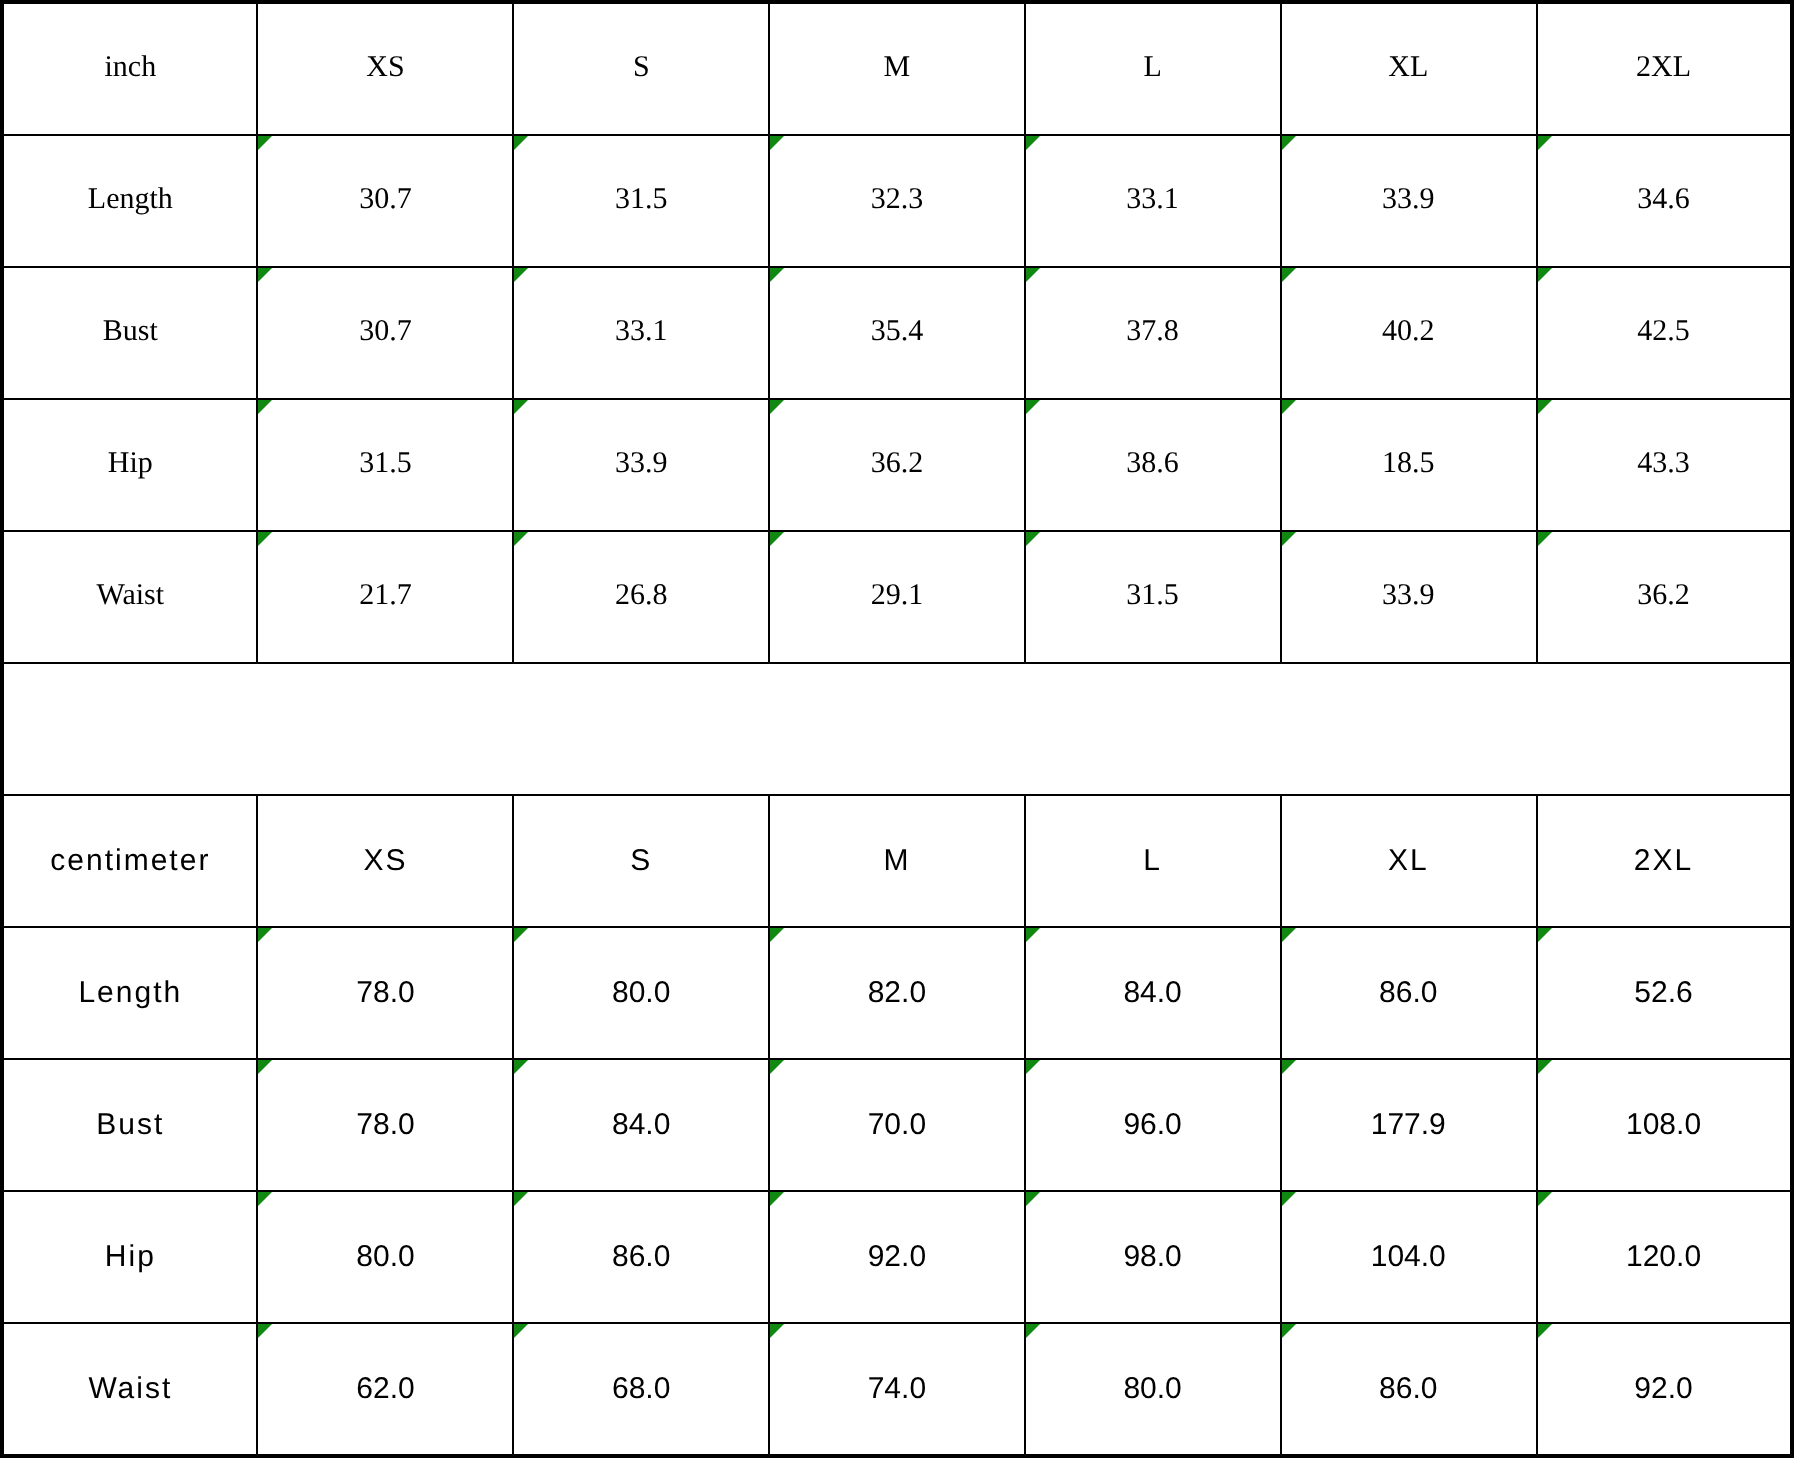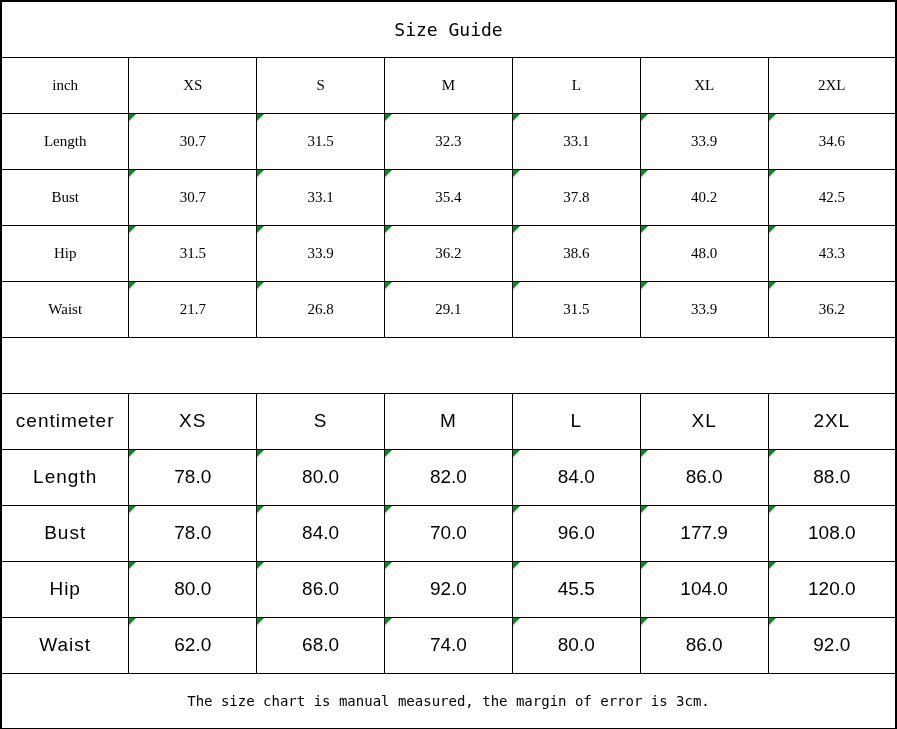--- a/index.html
+++ b/index.html
@@ -29,41 +29,38 @@
     text-align: center;
     vertical-align: middle;
     color: var(--text);
     overflow: hidden;
   }
   td.no-inner { border-left: none; border-right: none; }
   .mono  { font-family: "DejaVu Sans Mono", "Liberation Mono", monospace; }
   .title-cell { font-size: 18px; }
   .footer-cell { font-size: 14px; }
   .serif { font-family: "Liberation Serif", "DejaVu Serif", serif; font-size: 15px; }
-  .sans  { font-family: "Liberation Sans", "DejaVu Sans", sans-serif; font-size: 19px; }
+  .sans  { font-family: "Liberation Sans", "DejaVu Sans", sans-serif; font-size: 15px; }
   .b     { font-weight: normal; }
   .sans.b { letter-spacing: 1px; }
   .flag {
     position: absolute;
     top: 0; left: 0;
     width: 0; height: 0;
     border-top: 7px solid var(--flag);
     border-right: 7px solid transparent;
     display: block;
   }
 </style>
 </head>
 <body>
 
 <table class="size-guide">
 
   <tbody>
-      <tr>
-    <td colspan="7" class="mono title-cell no-inner">Size Guide</td>
-  </tr>
 
   <tr>
     <td class="serif b">inch</td>
     <td class="serif b">XS</td>
     <td class="serif b">S</td>
     <td class="serif b">M</td>
     <td class="serif b">L</td>
     <td class="serif b">XL</td>
     <td class="serif b">2XL</td>
   </tr>
@@ -87,21 +84,21 @@
     <td class="serif"><span class="flag"></span><span>40.2</span></td>
     <td class="serif"><span class="flag"></span><span>42.5</span></td>
   </tr>
 
   <tr>
     <td class="serif b">Hip</td>
     <td class="serif"><span class="flag"></span><span>31.5</span></td>
     <td class="serif"><span class="flag"></span><span>33.9</span></td>
     <td class="serif"><span class="flag"></span><span>36.2</span></td>
     <td class="serif"><span class="flag"></span><span>38.6</span></td>
-    <td class="serif"><span class="flag"></span><span>48.0</span></td>
+    <td class="serif"><span class="flag"></span><span>18.5</span></td>
     <td class="serif"><span class="flag"></span><span>43.3</span></td>
   </tr>
 
   <tr>
     <td class="serif b">Waist</td>
     <td class="serif"><span class="flag"></span><span>21.7</span></td>
     <td class="serif"><span class="flag"></span><span>26.8</span></td>
     <td class="serif"><span class="flag"></span><span>29.1</span></td>
     <td class="serif"><span class="flag"></span><span>31.5</span></td>
     <td class="serif"><span class="flag"></span><span>33.9</span></td>
@@ -122,50 +119,47 @@
     <td class="sans b">2XL</td>
   </tr>
 
   <tr>
     <td class="sans b">Length</td>
     <td class="sans"><span class="flag"></span><span>78.0</span></td>
     <td class="sans"><span class="flag"></span><span>80.0</span></td>
     <td class="sans"><span class="flag"></span><span>82.0</span></td>
     <td class="sans"><span class="flag"></span><span>84.0</span></td>
     <td class="sans"><span class="flag"></span><span>86.0</span></td>
-    <td class="sans"><span class="flag"></span><span>88.0</span></td>
+    <td class="sans"><span class="flag"></span><span>52.6</span></td>
   </tr>
 
   <tr>
     <td class="sans b">Bust</td>
     <td class="sans"><span class="flag"></span><span>78.0</span></td>
     <td class="sans"><span class="flag"></span><span>84.0</span></td>
     <td class="sans"><span class="flag"></span><span>70.0</span></td>
     <td class="sans"><span class="flag"></span><span>96.0</span></td>
     <td class="sans"><span class="flag"></span><span>177.9</span></td>
     <td class="sans"><span class="flag"></span><span>108.0</span></td>
   </tr>
 
   <tr>
     <td class="sans b">Hip</td>
     <td class="sans"><span class="flag"></span><span>80.0</span></td>
     <td class="sans"><span class="flag"></span><span>86.0</span></td>
     <td class="sans"><span class="flag"></span><span>92.0</span></td>
-    <td class="sans"><span class="flag"></span><span>45.5</span></td>
+    <td class="sans"><span class="flag"></span><span>98.0</span></td>
     <td class="sans"><span class="flag"></span><span>104.0</span></td>
     <td class="sans"><span class="flag"></span><span>120.0</span></td>
   </tr>
 
   <tr>
     <td class="sans b">Waist</td>
     <td class="sans"><span class="flag"></span><span>62.0</span></td>
     <td class="sans"><span class="flag"></span><span>68.0</span></td>
     <td class="sans"><span class="flag"></span><span>74.0</span></td>
     <td class="sans"><span class="flag"></span><span>80.0</span></td>
     <td class="sans"><span class="flag"></span><span>86.0</span></td>
     <td class="sans"><span class="flag"></span><span>92.0</span></td>
   </tr>
 
-  <tr>
-    <td colspan="7" class="mono footer-cell no-inner">The size chart is manual measured, the margin of error is 3cm.</td>
-  </tr>
 </tbody>
   </table>
 
 </body></html>

